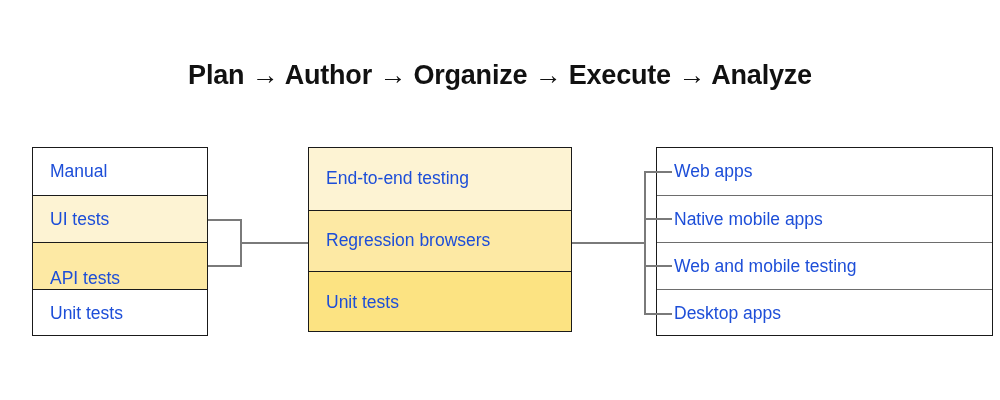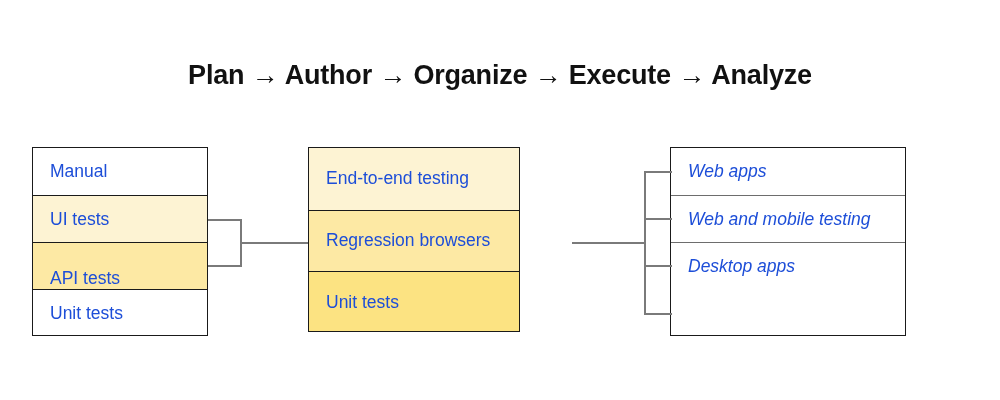--- a/index.html
+++ b/index.html
@@ -60,32 +60,31 @@
     top: 147px;
     width: 176px;
     height: 189px;
   }
   #left-stack .row { height: 47px; }
 
   
   #mid-stack {
     left: 308px;
     top: 147px;
-    width: 212px;
+    width: 264px;
     height: 185px;
   }
   #mid-stack .row { height: 61.5px; }
 
   
   #right-stack {
-    left: 670px;
+    left: 656px;
     top: 147px;
-    width: 236px;
+    width: 337px;
     height: 189px;
-    font-style: italic;
   }
   #right-stack .row { height: 47px; }
   #right-stack .row + .row { border-top: 1.4px solid #6d6d6d; }
 
   
   .conn {
     position: absolute;
     background: #7a7a7a;
   }
   .conn.h { height: 2px; }
@@ -137,20 +136,23 @@
     <div class="row" style="background: rgb(252, 227, 130);">
       <span>Unit tests</span>
     </div>
   </div>
 
   <div class="stack" id="right-stack">
     <div class="row" style="background: rgb(255, 255, 255);">
       <span>Web apps</span>
     </div>
     <div class="row" style="background: rgb(255, 255, 255);">
+      <span>Native mobile apps</span>
+    </div>
+    <div class="row" style="background: rgb(255, 255, 255);">
       <span>Web and mobile testing</span>
     </div>
     <div class="row" style="background: rgb(255, 255, 255);">
       <span>Desktop apps</span>
     </div>
   </div>
 
   <div class="conn h" id="lb-top" style="background: rgb(122, 122, 122);"></div>
   <div class="conn h" id="lb-bottom" style="background: rgb(122, 122, 122);"></div>
   <div class="conn v" id="lb-spine" style="background: rgb(122, 122, 122);"></div>

